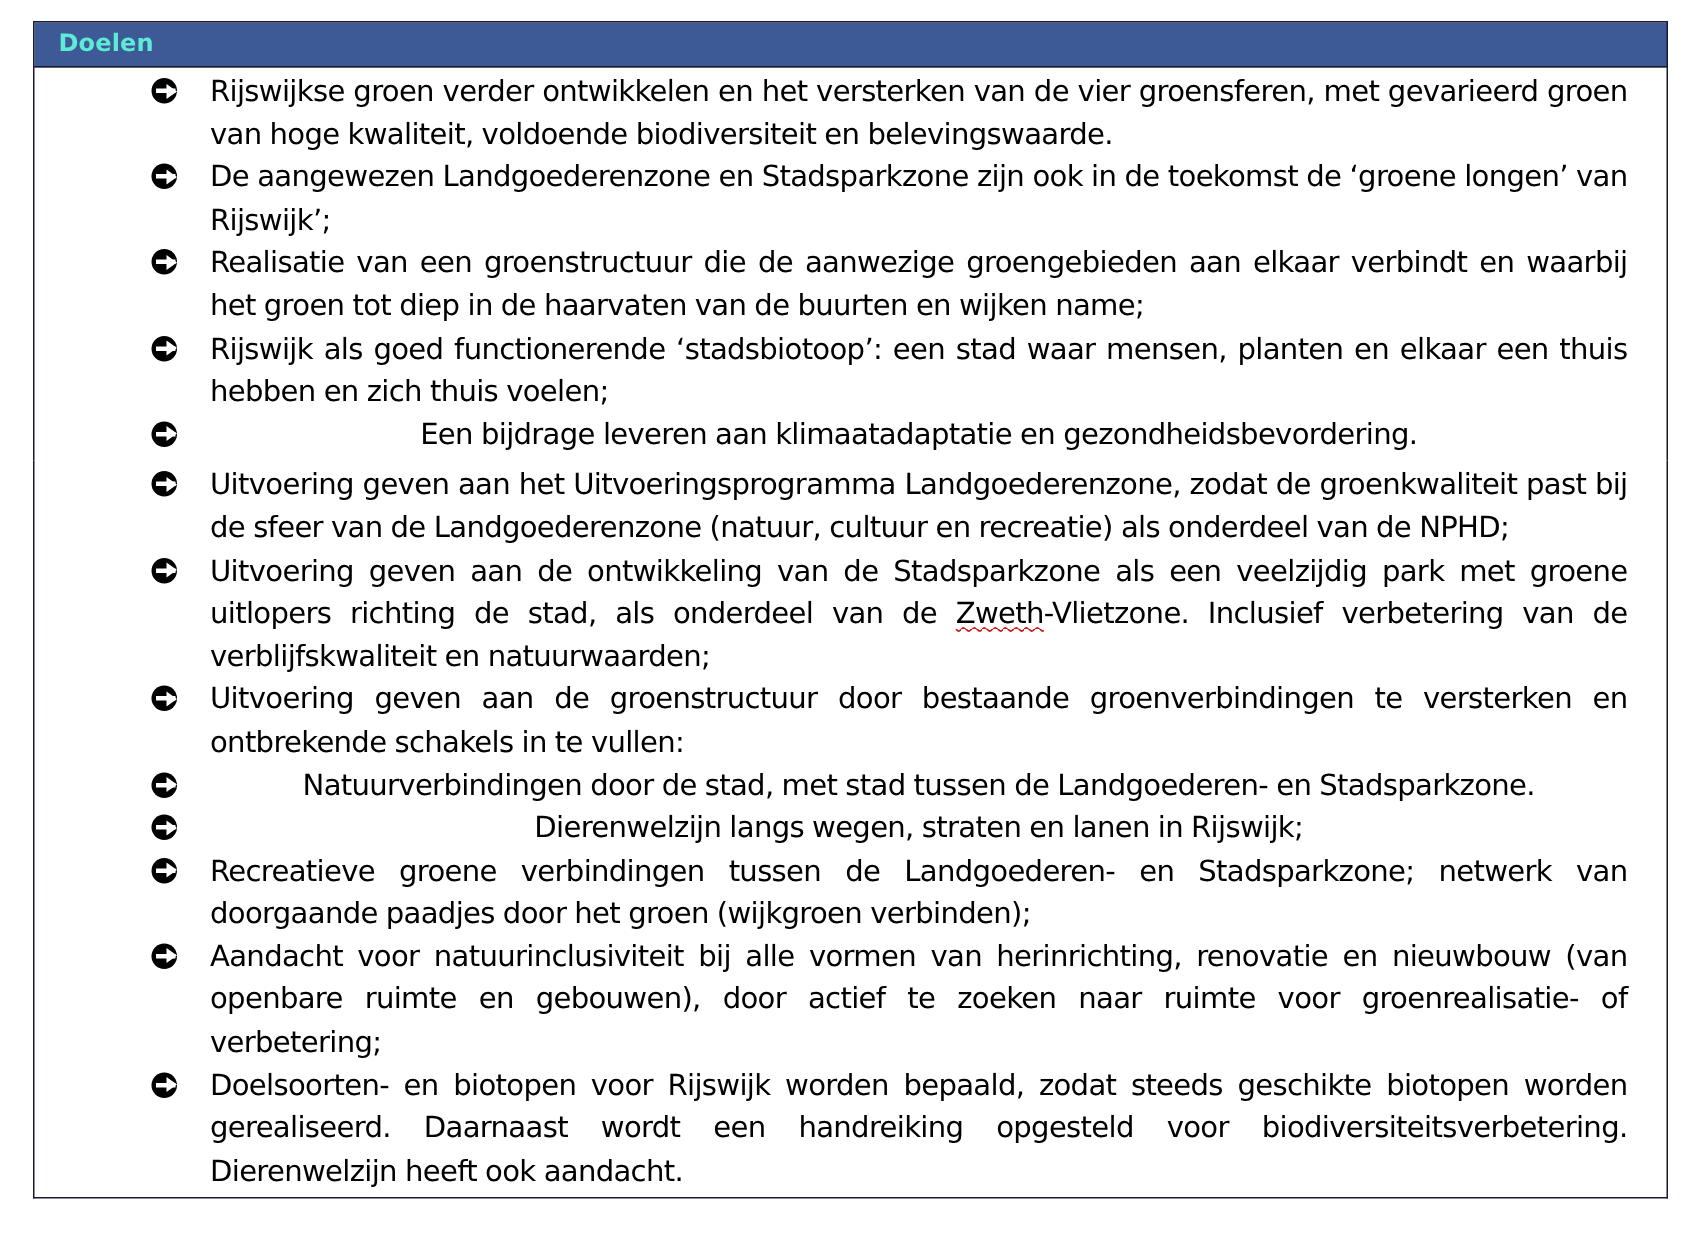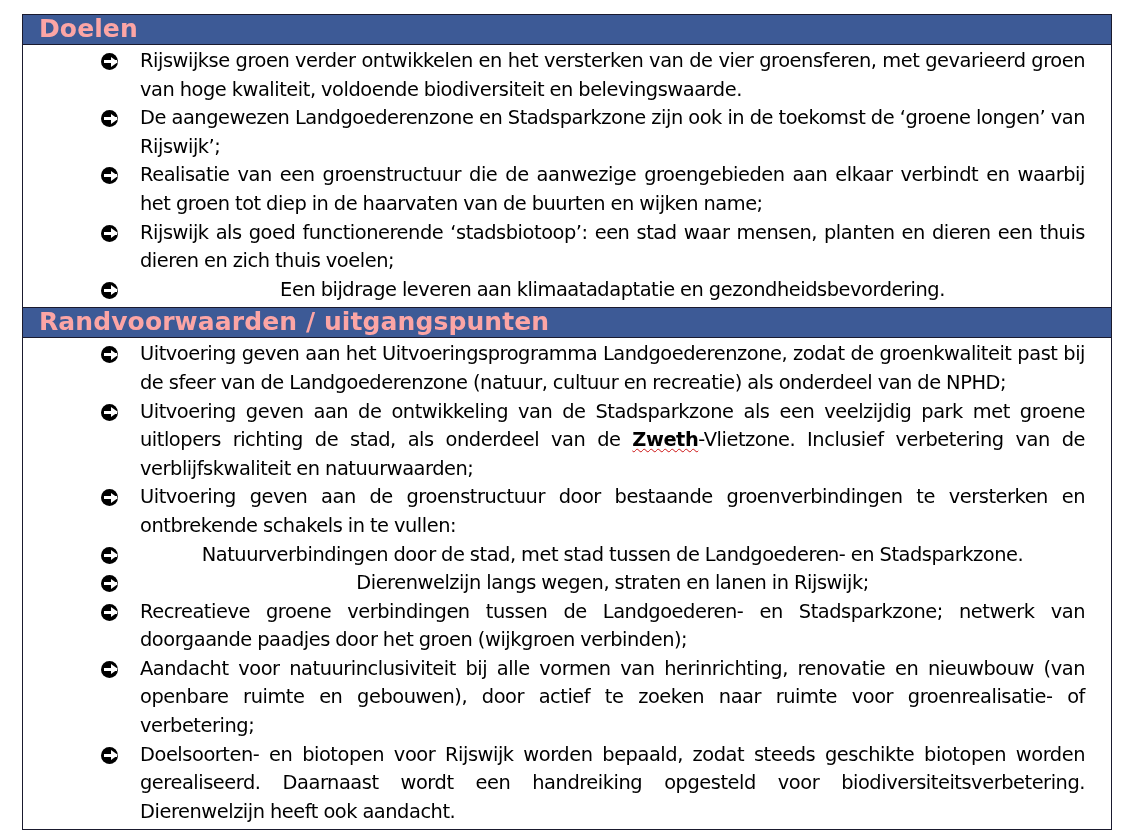--- a/index.html
+++ b/index.html
@@ -28,23 +28,23 @@
     top: 14px;
     width: 1090px;
     border: 1.5px solid #1a1a2e;
     border-collapse: collapse;
     box-sizing: border-box;
     background: #ffffff;
   }
 
   .section-header {
     background: #3d5a96;
-    color: #fca5a5;
+    color: #5eead4;
     font-weight: bold;
-    font-size: 25px;
+    font-size: 16px;
     line-height: 26px;
     padding: 1px 0 2px 16px;
     letter-spacing: 0.1px;
     border-left: 1.5px solid #1a1a2e;
     border-right: 1.5px solid #1a1a2e;
     border-top: 1.5px solid #1a1a2e;
     border-bottom: 1.5px solid #1a1a2e;
     box-sizing: border-box;
     font-family: "DejaVu Sans", sans-serif;
   }
@@ -118,21 +118,20 @@
     width: 0; height: 0;
     border-top: 5px solid transparent;
     border-bottom: 5px solid transparent;
     border-left: 7px solid #ffffff;
   }
 
   .spell {
     text-decoration: underline wavy #cc1111;
     text-decoration-thickness: 1.2px;
     text-underline-offset: 2px;
-    font-weight: bold;
   }
 </style>
 </head>
 <body>
 
 <div class="page">
   <table class="doc-table">
     <tbody>
 
       <tr>
@@ -153,35 +152,32 @@
               <span>De aangewezen Landgoederenzone en Stadsparkzone zijn ook in de toekomst de ‘groene longen’ van Rijswijk’;</span>
             </li>
 
             <li class="bullet">
               <span class="marker"><span class="arrow-glyph"><span class="disc"></span><span class="shaft"></span><span class="head"></span></span></span>
               <span>Realisatie van een groenstructuur die de aanwezige groengebieden aan elkaar verbindt en waarbij het groen tot diep in de haarvaten van de buurten en wijken name;</span>
             </li>
 
             <li class="bullet">
               <span class="marker"><span class="arrow-glyph"><span class="disc"></span><span class="shaft"></span><span class="head"></span></span></span>
-              <span>Rijswijk als goed functionerende ‘stadsbiotoop’: een stad waar mensen, planten en dieren een thuis dieren en zich thuis voelen;</span>
+              <span>Rijswijk als goed functionerende ‘stadsbiotoop’: een stad waar mensen, planten en elkaar een thuis hebben en zich thuis voelen;</span>
             </li>
 
             <li class="bullet nojust">
               <span class="marker"><span class="arrow-glyph"><span class="disc"></span><span class="shaft"></span><span class="head"></span></span></span>
               <span>Een bijdrage leveren aan klimaatadaptatie en gezondheidsbevordering.</span>
             </li>
 
           </ul>
         </td>
       </tr>
 
-      <tr>
-        <td class="section-header">Randvoorwaarden / uitgangspunten</td>
-      </tr>
 
       <tr>
         <td class="section-body">
           <ul class="bullets">
 
             <li class="bullet">
               <span class="marker"><span class="arrow-glyph"><span class="disc"></span><span class="shaft"></span><span class="head"></span></span></span>
               <span>Uitvoering geven aan het Uitvoeringsprogramma Landgoederenzone, zodat de groenkwaliteit past bij de sfeer van de Landgoederenzone (natuur, cultuur en recreatie) als onderdeel van de NPHD;</span>
             </li>
 

